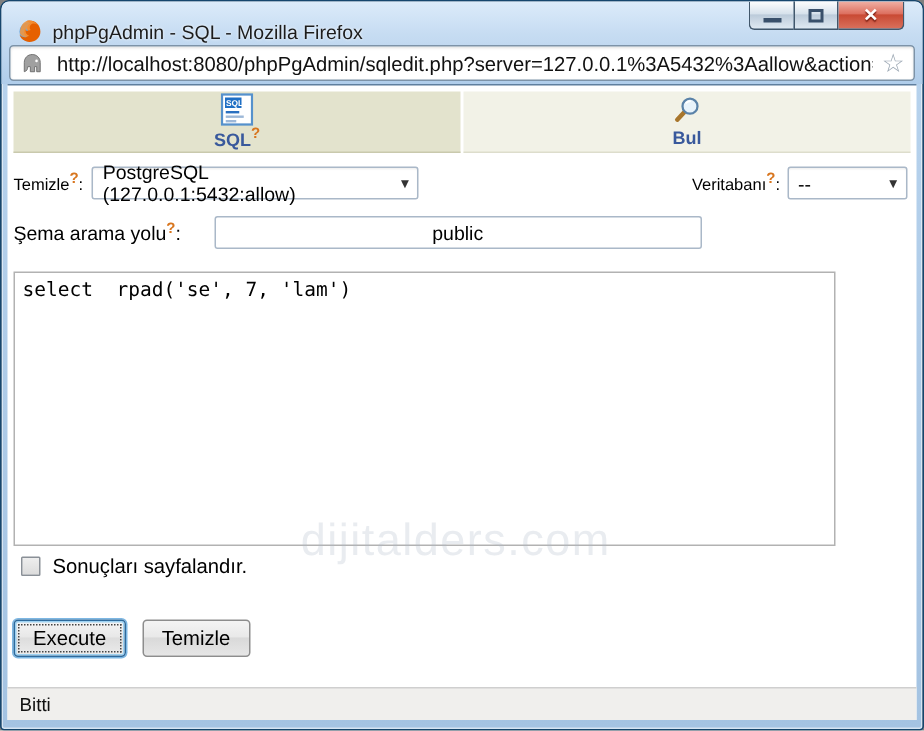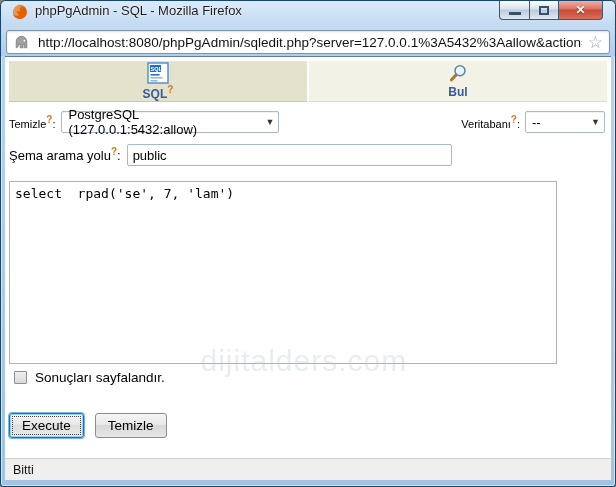--- a/index.html
+++ b/index.html
@@ -12,21 +12,21 @@
     border: 1px solid #16466d;
     border-radius: 6px 6px 3px 3px;
     box-shadow: inset 0 0 0 1px rgba(255,255,255,.55);
   }
 
   
   .chrome { position: absolute; top: 0; left: 0; right: 0; height: 55px;
     background: linear-gradient(#dcebfa 0%, #c6dcf2 40%, #b0cdea 100%);
     border-radius: 5px 5px 0 0; }
 
-  .titlebar { position: absolute; top: 0; left: 0; right: 0; height: 28px; display: flex; align-items: flex-start; }
+  .titlebar { position: absolute; top: 0; left: 0; right: 0; height: 28px; display: flex; align-items: flex-end; }
   .fx-icon { width: 17px; height: 17px; margin: 2px 7px 0 10px; }
   .title-text { font-size: 13px; color: #1c1c1c; padding-top: 2px; text-shadow: 0 0 2px #fff; }
 
   .win-controls { position: absolute; top: 0; right: 12px; display: flex; }
   .win-btn {
     height: 19px; width: 30px; display: flex; align-items: center; justify-content: center;
     border: 1px solid #41576b; border-top: none;
     background: linear-gradient(#fdfdfd, #d7e2ec 45%, #bccbda 50%, #dfe9f2);
     color: #3a3a3a; font-size: 11px; cursor: default;
   }
@@ -78,22 +78,22 @@
     box-shadow: inset 0 1px 1px rgba(0,0,0,.06); cursor: default;
   }
   .fake-select .arrow { margin-left: auto; font-size: 9px; color: #333; padding-left: 10px; }
   .sel-server { width: 218px; margin-left: 6px; }
   .sel-db { width: 80px; margin-left: 5px; }
   .spacer { flex: 1; }
 
   .row2 { position: absolute; top: 86px; left: 4px; height: 24px; display: flex; align-items: center; }
   .med-label { font-size: 13px; color: #000; white-space: nowrap; }
   .schema-input {
-    width: 325px; height: 22px; margin-left: 6px; border: 1px solid #aab8c8; border-radius: 2px;
-    font-family: "Liberation Sans", sans-serif; font-size: 13px; padding: 0 5px; color: #000; outline: none;
+    width: 325px; height: 22px; margin-left: 22px; border: 1px solid #aab8c8; border-radius: 2px;
+    font-family: "Liberation Sans", sans-serif; font-size: 13px; padding: 0 5px; color: #000; outline: none; text-align: center;
   }
 
   
   .sql-area {
     position: absolute; top: 124px; left: 4px; width: 548px; height: 183px;
     border: 1px solid #b2b2b2; resize: none; outline: none;
     font-family: "DejaVu Sans Mono", "Liberation Mono", monospace;
     font-size: 13px; color: #000; padding: 4px 5px; line-height: 1.25; background: #fff;
   }
 

